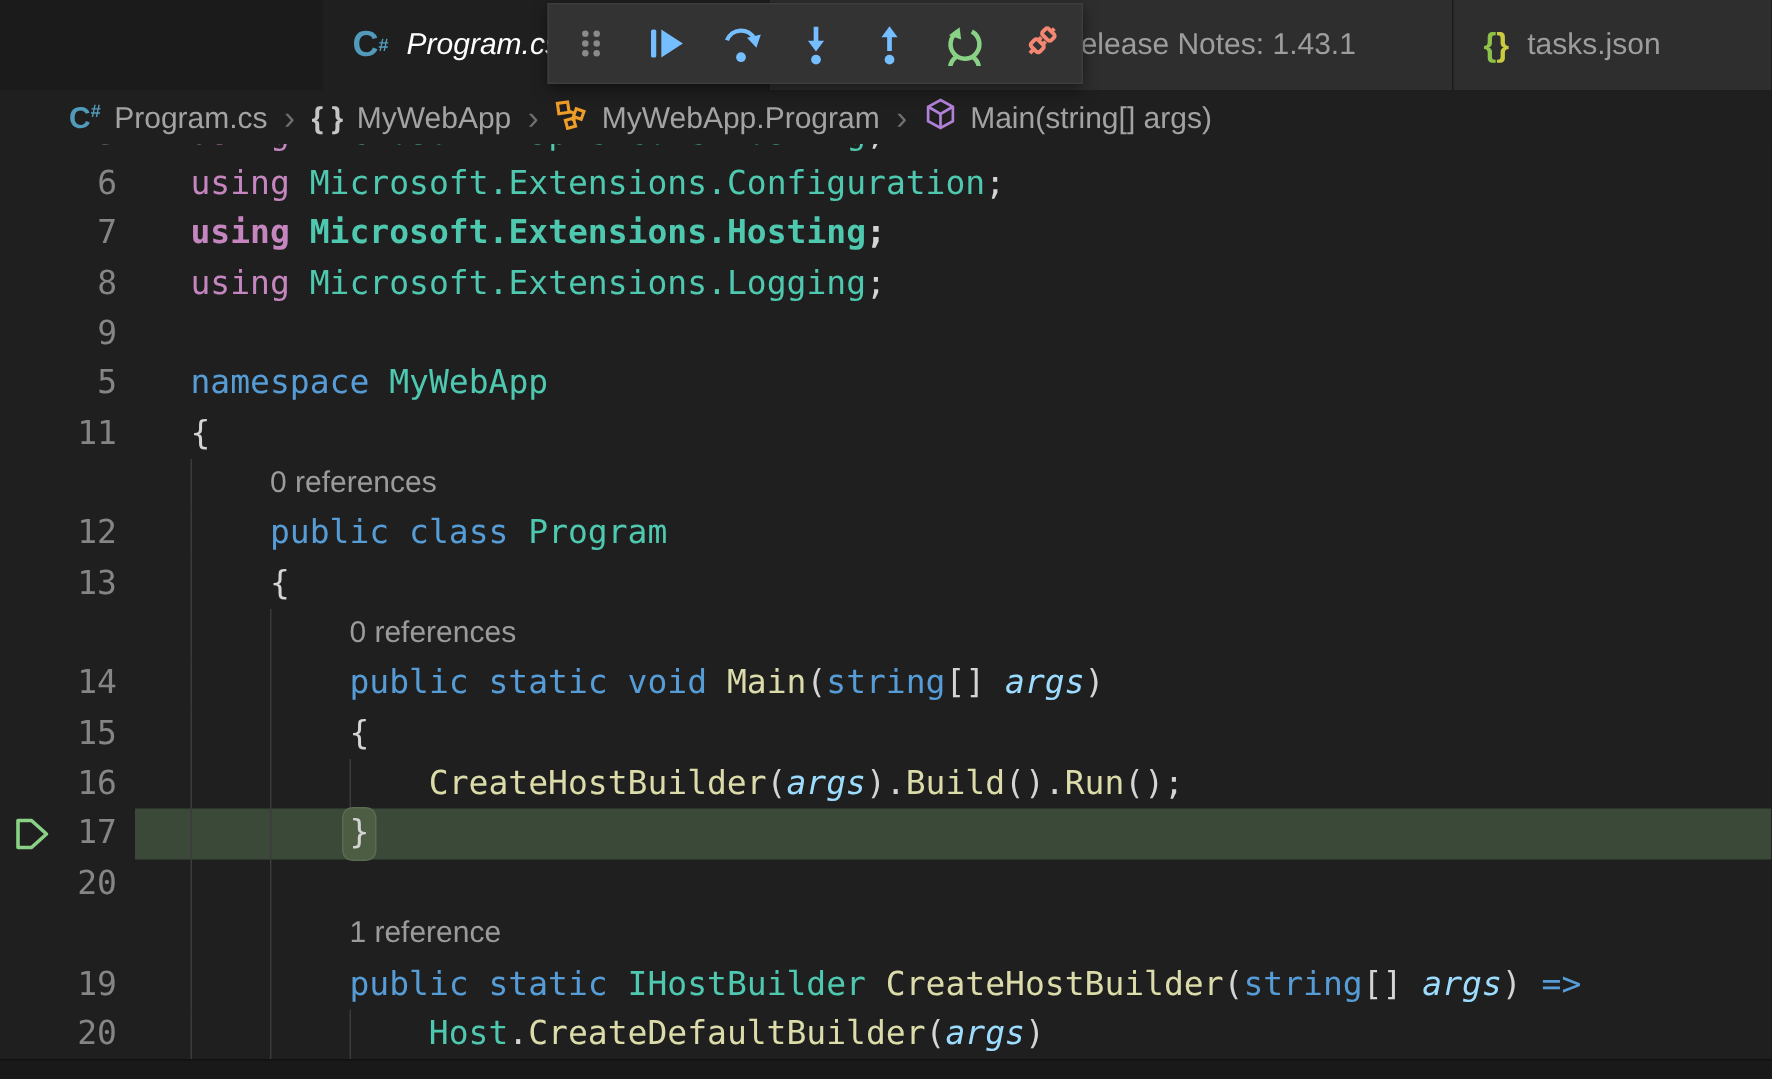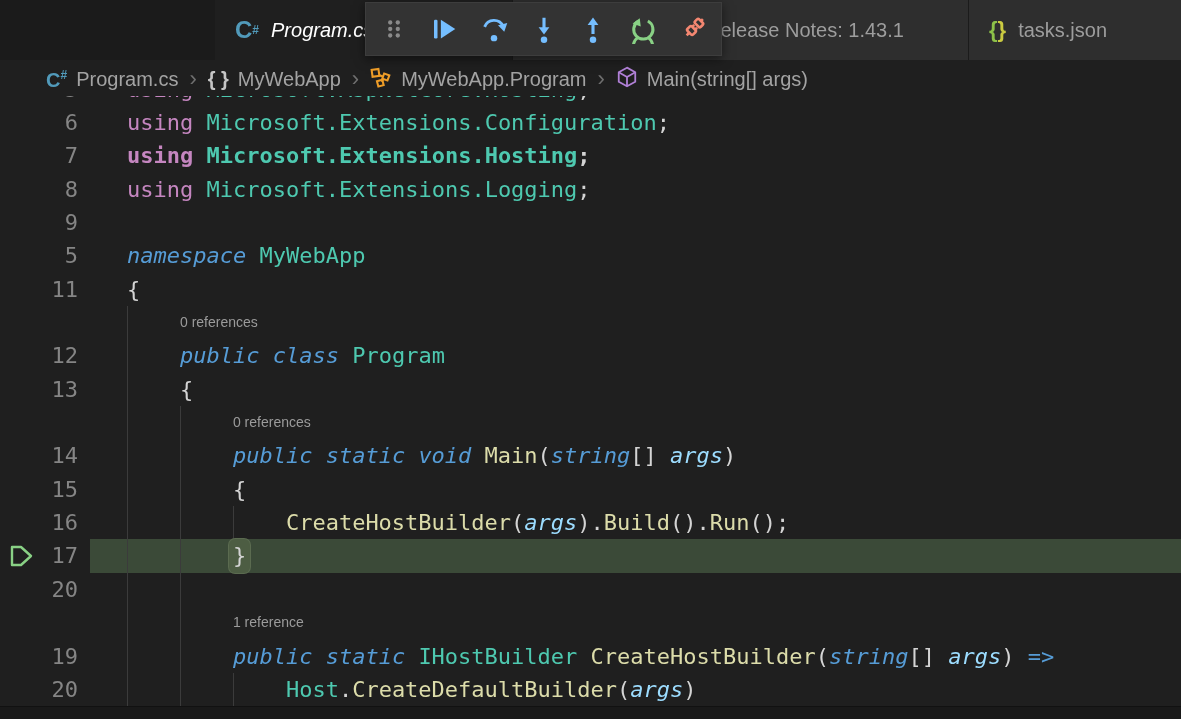--- a/index.html
+++ b/index.html
@@ -44,27 +44,27 @@
   #editor { position:absolute; left:0; top:96px; width:1181px; height:611px;
             font-family:"DejaVu Sans Mono", monospace; font-size:22px; color:#D4D4D4; }
   .row { display:flex; height:33.35px; line-height:33.35px; white-space:pre; }
   .row.partial { height:10px; overflow:hidden; }
   .row.partial .inner { margin-top:-23px; }
   .gutter { flex:none; width:90px; position:relative; text-align:right;
             padding-right:12px; color:#858585; }
   .content { flex:1; padding-left:37px; display:flex; align-items:stretch; }
   .guide { flex:none; width:4ch; border-left:1px solid #3b3b3b; height:100%; }
   .tok { white-space:pre; }
-  .c-u { color:#C586C0; } .c-k { color:#569CD6;font-style:italic; } .c-t { color:#4EC9B0; }
+  .c-u { color:#C586C0; } .c-k { color:#569CD6; } .c-t { color:#4EC9B0; }
   .c-m { color:#DCDCAA; } .c-p { color:#9CDCFE;font-style:italic; } .c-x { color:#D4D4D4; }
   .row.bold .tok { font-weight:bold; }
   .row.hl .content { background:#3b4a38; }
   .curbox { background:#4d5d43; box-shadow:0 0 0 1px #5b6b50; border-radius:6px;
             padding:0 4px; margin-left:-4px; }
-  .codelens { font-family:"Liberation Sans", sans-serif; font-size:14px; color:#9b9b9b; }
+  .codelens { font-family:"Liberation Sans", sans-serif; font-size:20px; color:#9b9b9b; }
   .dbg-pointer { position:absolute; left:8px; top:4px; }
 
   #bottom-strip { position:absolute; left:0; top:706px; width:1181px; height:13px;
                   background:#191919; border-top:1px solid #111; }
 </style>
 </head>
 <body>
 
 <div id="window">
 

